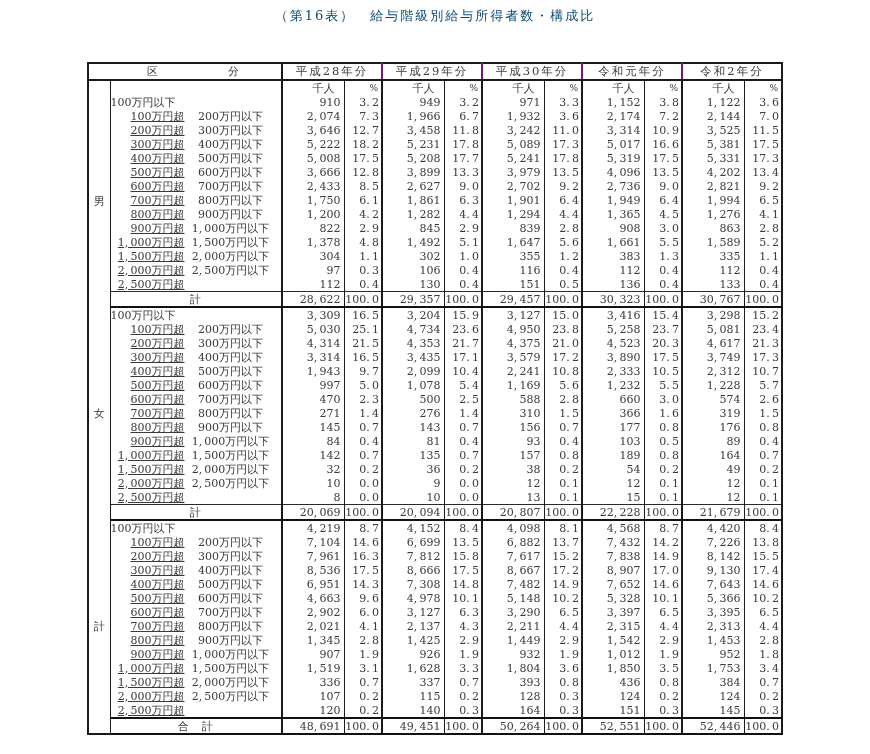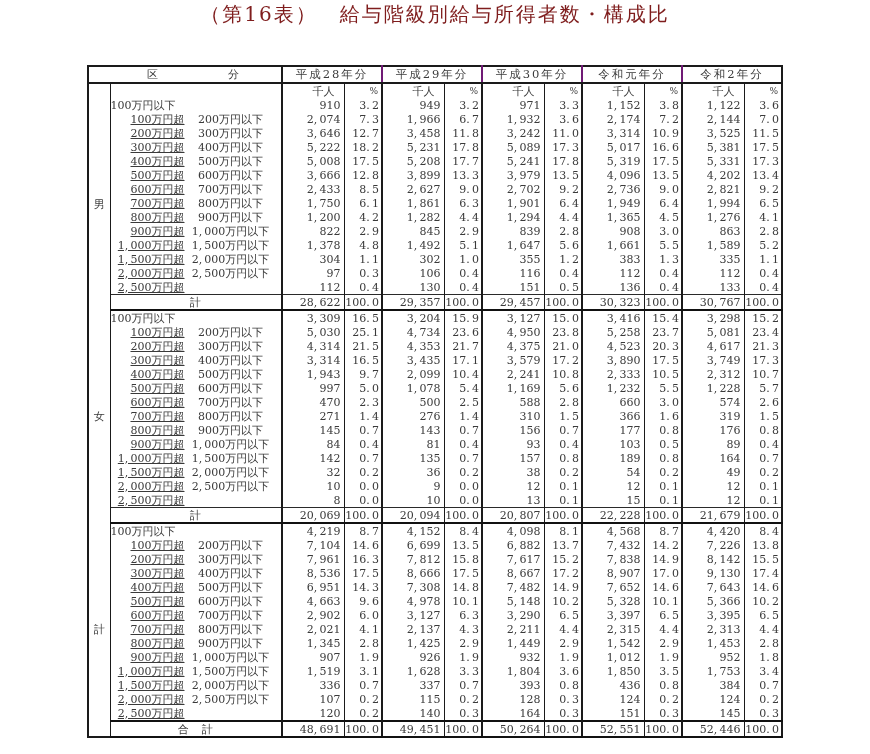--- a/index.html
+++ b/index.html
@@ -3,24 +3,24 @@
 <meta charset="utf-8">
 <style>
   html,body{margin:0;padding:0;background:#fff;}
   body{
     width:870px;height:754px;overflow:hidden;
     font-family:"DejaVu Serif","Liberation Serif",serif;
     color:#333;
   }
   .title{
     text-align:center;
-    font-size:20px;
+    font-size:13px;
     letter-spacing:2px;
-    padding-top:1px;
-    color:#7f1d1d;
+    padding-top:7px;
+    color:#0c4a6e;
   }
   table{
     border-collapse:collapse;
     table-layout:fixed;
     margin:37px auto 0 auto;
     border:2px solid #1a1a1a;
   }
   col.c-sec{width:22px;}
   col.c-lbl{width:172px;}
   col.c-cnt{width:62px;}

